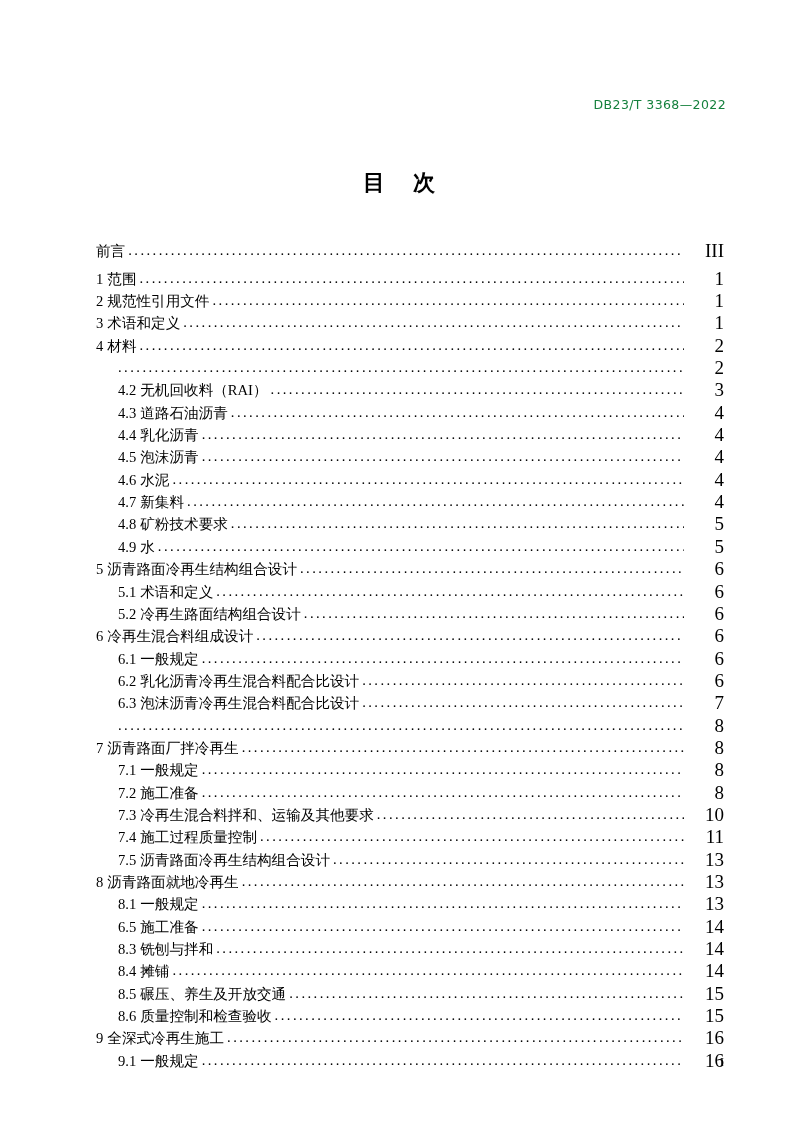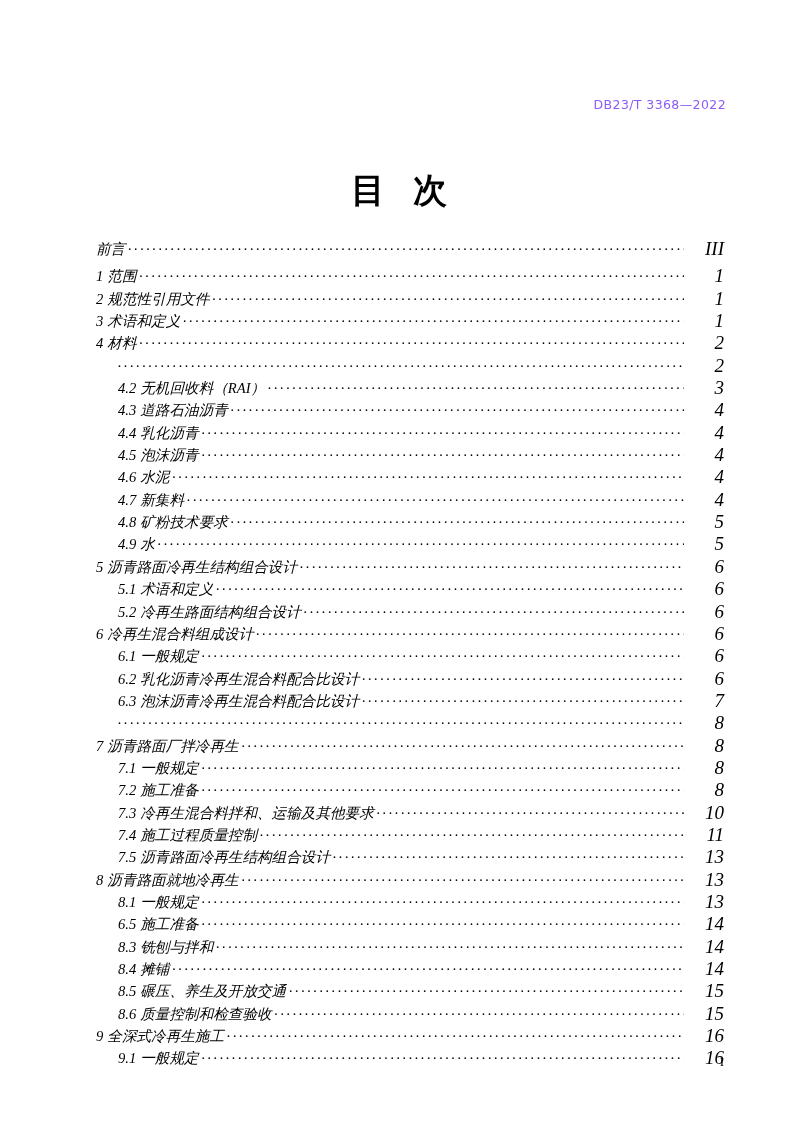--- a/index.html
+++ b/index.html
@@ -18,53 +18,52 @@
   }
 
   
   .doc-header {
     position: absolute;
     top: 97px;
     right: 74px;
     font-family: "DejaVu Sans", sans-serif;
     font-size: 12.5px;
     letter-spacing: 0.4px;
-    color: #8b5cf6;
+    color: #15803d;
     white-space: nowrap;
   }
 
   
   .doc-title {
     position: absolute;
     top: 168px;
     left: 0;
     width: 800px;
     text-align: center;
-    font-size: 34px;
+    font-size: 22px;
     font-weight: 700;
     letter-spacing: 2px;
     font-family: "DejaVu Sans", "Liberation Sans", sans-serif;
   }
   .doc-title .gap { display: inline-block; width: 26px; }
 
   
   .toc {
     position: absolute;
     top: 239px;
     left: 96px;
     width: 628px;
   }
   .toc-row {
     display: flex;
-    align-items: flex-start;
+    align-items: flex-end;
     height: 22.35px;
     font-size: 14.6px;
     line-height: 20px;
     white-space: nowrap;
-    font-style: italic;
   }
   .toc-row.lvl2 { padding-left: 22px; }
   .toc-row.spacer-after { margin-bottom: 5px; }
 
   .toc-label {
     flex: 0 0 auto;
     padding-right: 3px;
   }
   .toc-label .num {
     font-family: "Liberation Serif", "DejaVu Serif", serif;

